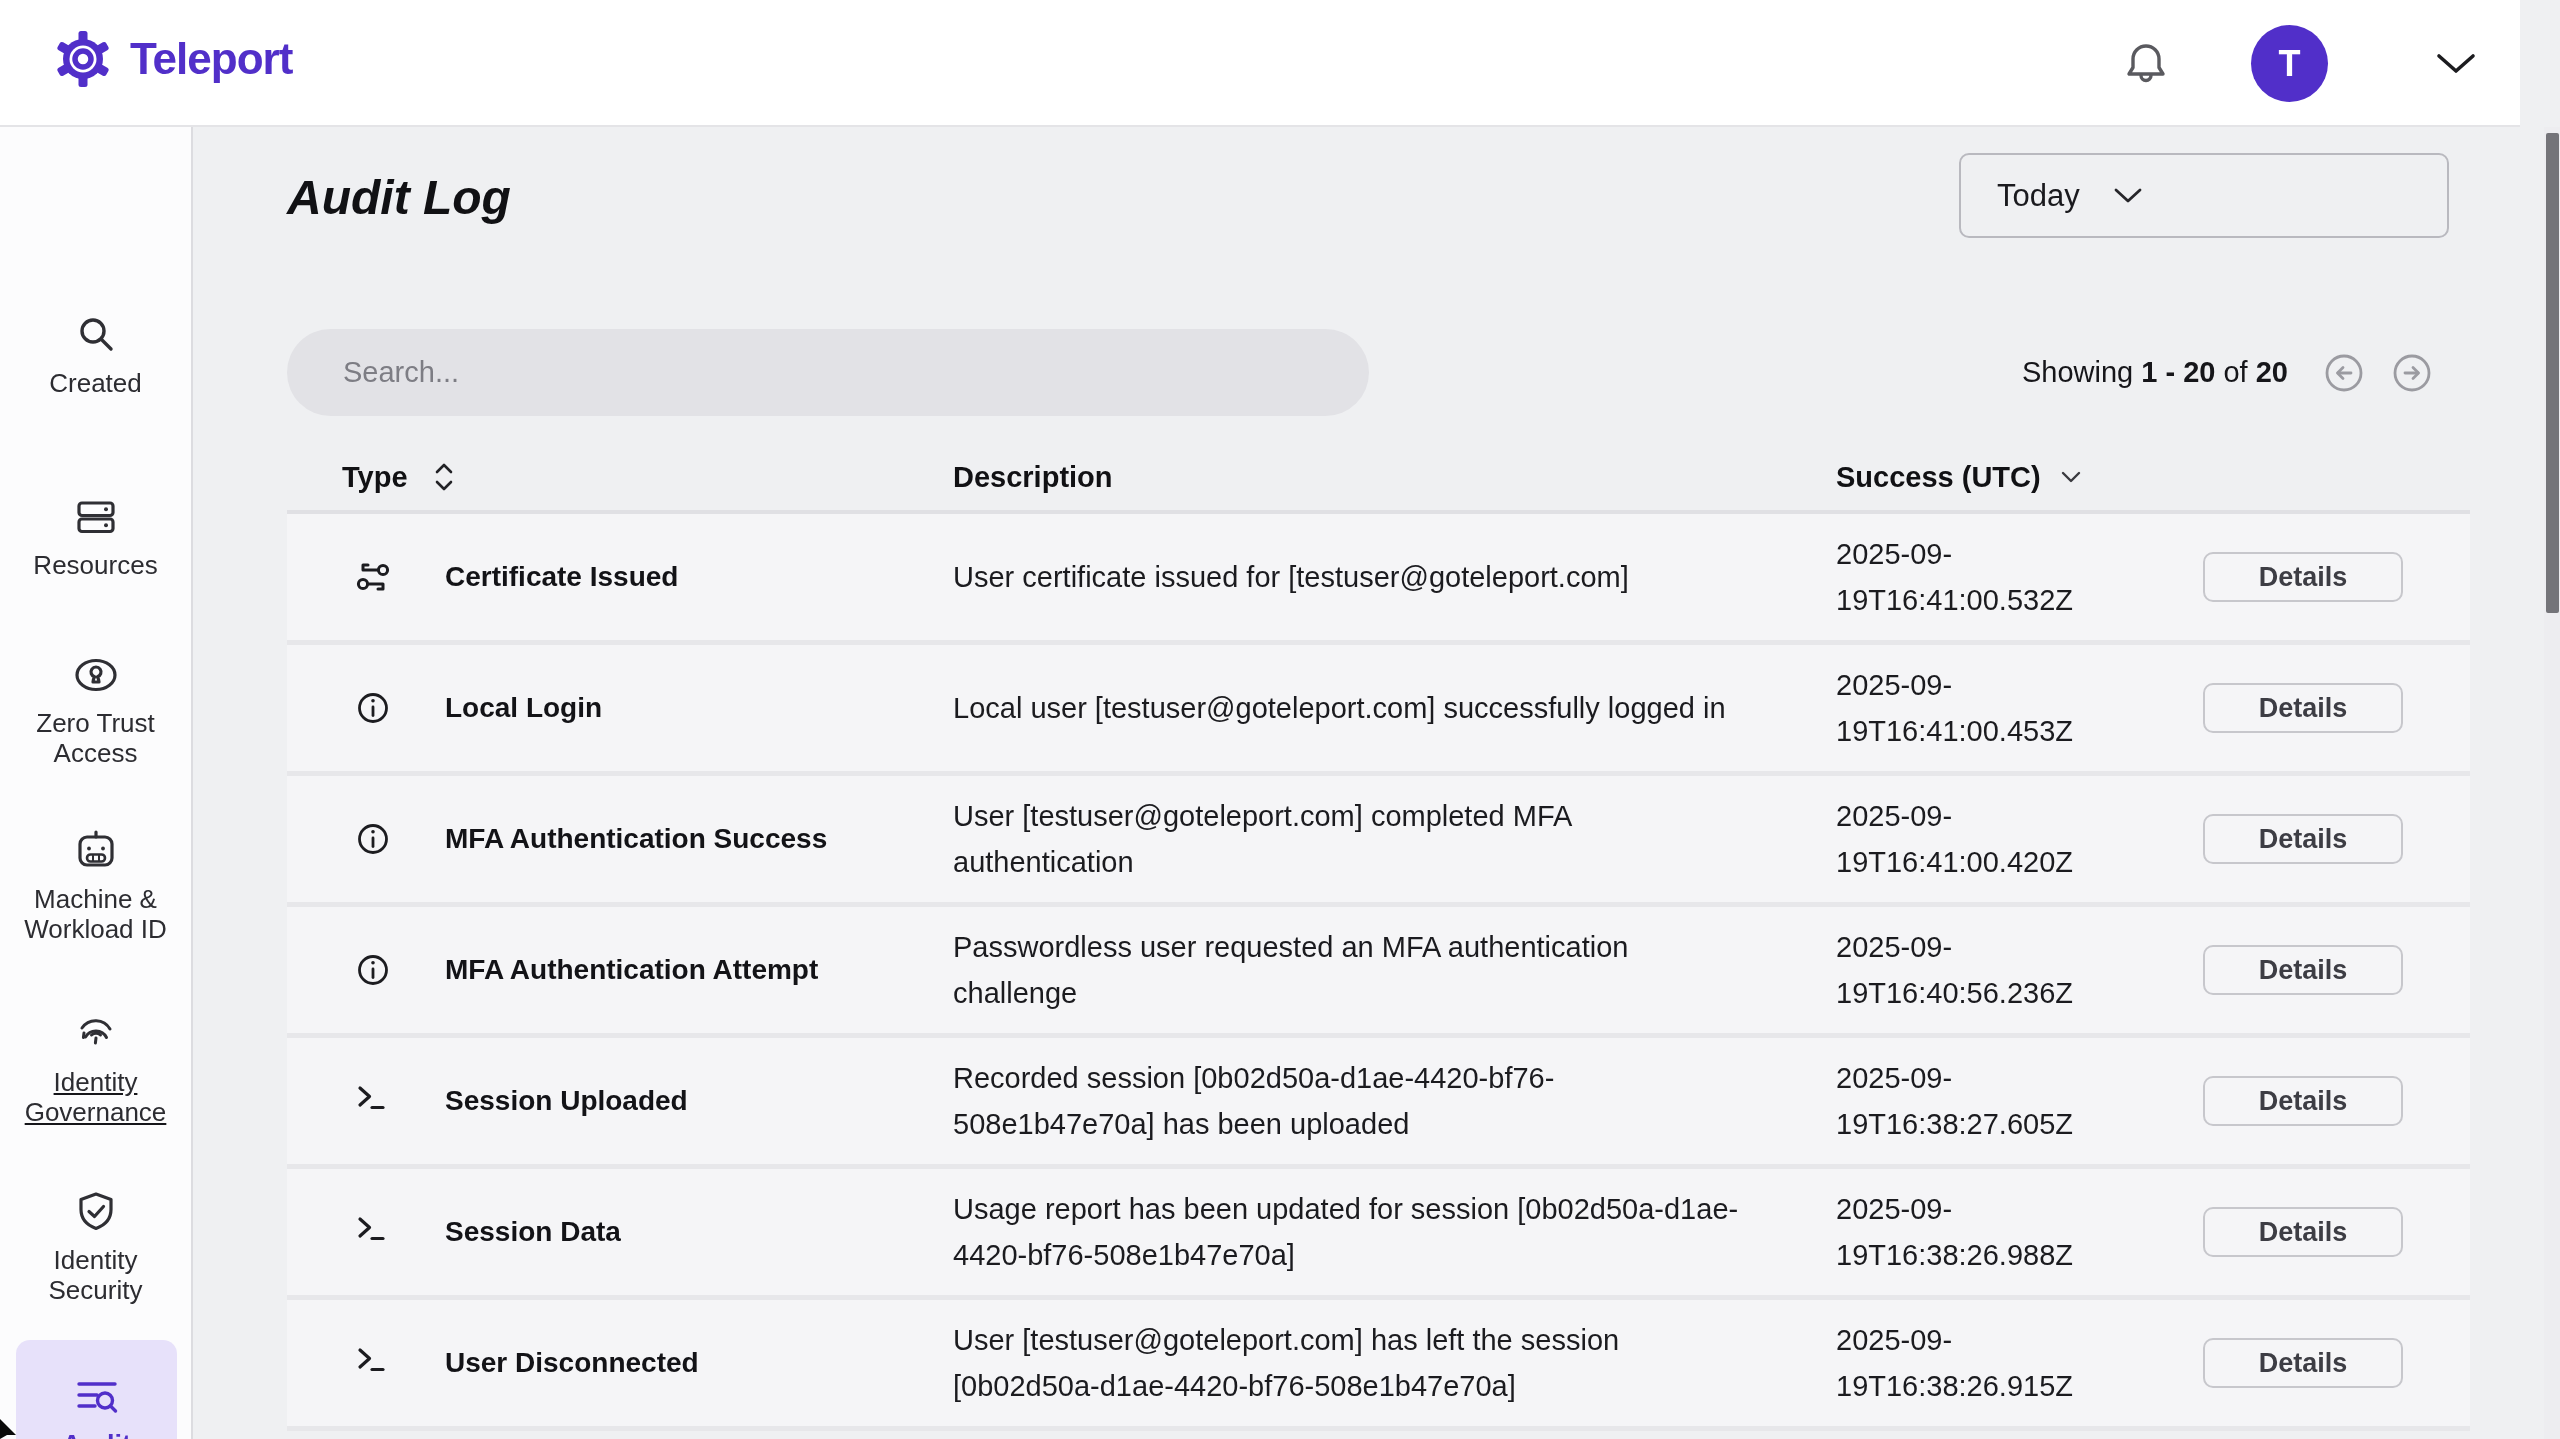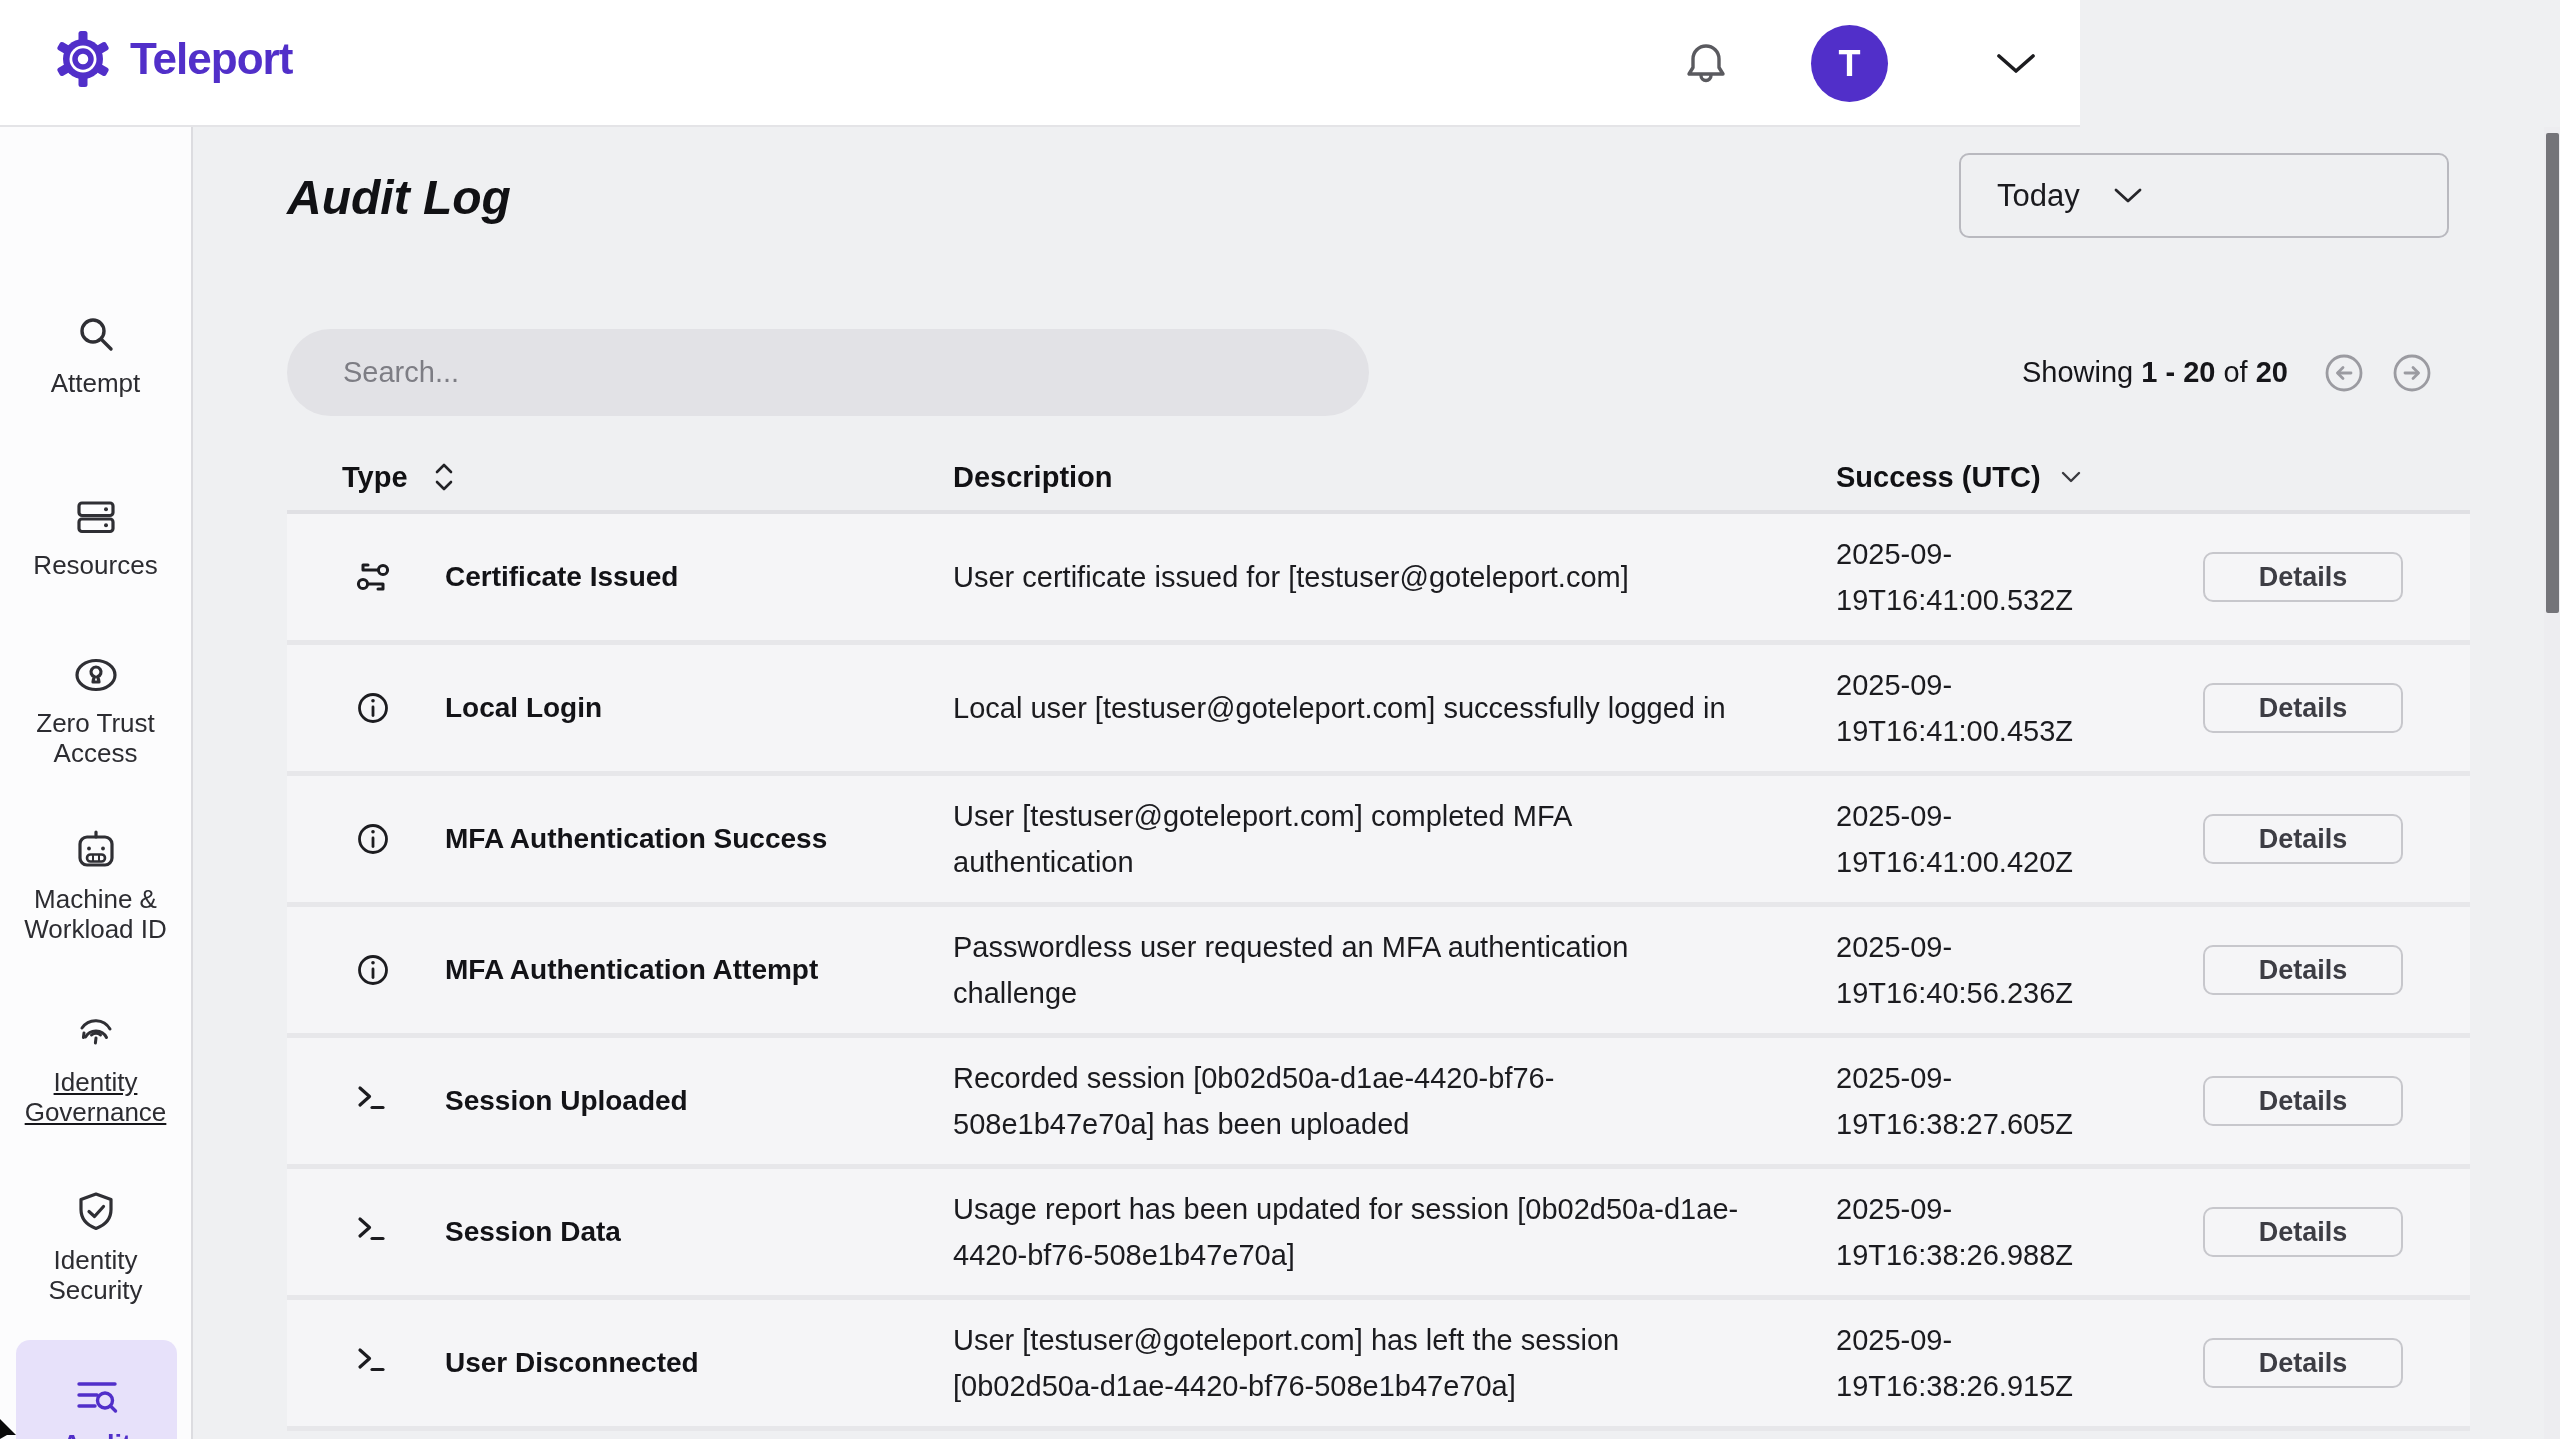--- a/index.html
+++ b/index.html
@@ -5,21 +5,21 @@
   * { box-sizing: border-box; }
   html,body { margin:0; padding:0; }
   body {
     width:2560px; height:1439px; overflow:hidden; position:relative;
     background:#eff0f2; font-family:"Liberation Sans", sans-serif; color:#16161a;
   }
   svg { display:block; }
 
   
   .topbar {
-    position:absolute; top:0; left:0; width:2080px; height:127px;
+    position:absolute; top:0; left:0; width:2520px; height:127px;
     background:#ffffff; border-bottom:2px solid #e4e4e7; z-index:5;
   }
   .logo { position:absolute; left:52px; top:28px; display:flex; align-items:center; gap:16px; }
   .logo-text { font-size:44px; font-weight:bold; color:#512fc9; letter-spacing:-1px; }
   .bell-btn { position:absolute; right:348px; top:38px; width:52px; height:52px; background:none; border:none; padding:0; cursor:pointer; }
   .avatar { position:absolute; right:192px; top:25px; width:77px; height:77px; border-radius:50%;
     background:#512fc9; color:#fff; font-size:36px; font-weight:bold; display:flex; align-items:center; justify-content:center; cursor:pointer; border:none; }
   .user-caret { position:absolute; right:42px; top:50px; width:44px; height:28px; background:none; border:none; padding:0; cursor:pointer; }
 
   
@@ -146,21 +146,21 @@
 
 <nav class="sidebar">
 
   <div class="nav-item nav-search">
     <span>
       <svg width="46" height="46" viewBox="0 0 46 46" fill="none" stroke="#2f2f34" stroke-width="3.4" stroke-linecap="round">
         <circle cx="20" cy="19" r="11"></circle>
         <line x1="28.5" y1="27.5" x2="38" y2="37"></line>
       </svg>
     </span>
-    <span class="nav-label">Attempt</span>
+    <span class="nav-label">Created</span>
   </div>
 
   <div class="nav-item nav-resources">
     <span>
       <svg width="46" height="46" viewBox="0 0 46 46" fill="none" stroke="#2f2f34" stroke-width="3.2">
         <rect x="6" y="9" width="34" height="12.5" rx="3"></rect>
         <rect x="6" y="25" width="34" height="12.5" rx="3"></rect>
         <circle cx="33" cy="15.2" r="2" fill="#2f2f34" stroke="none"></circle>
         <circle cx="33" cy="31.2" r="2" fill="#2f2f34" stroke="none"></circle>
       </svg>

